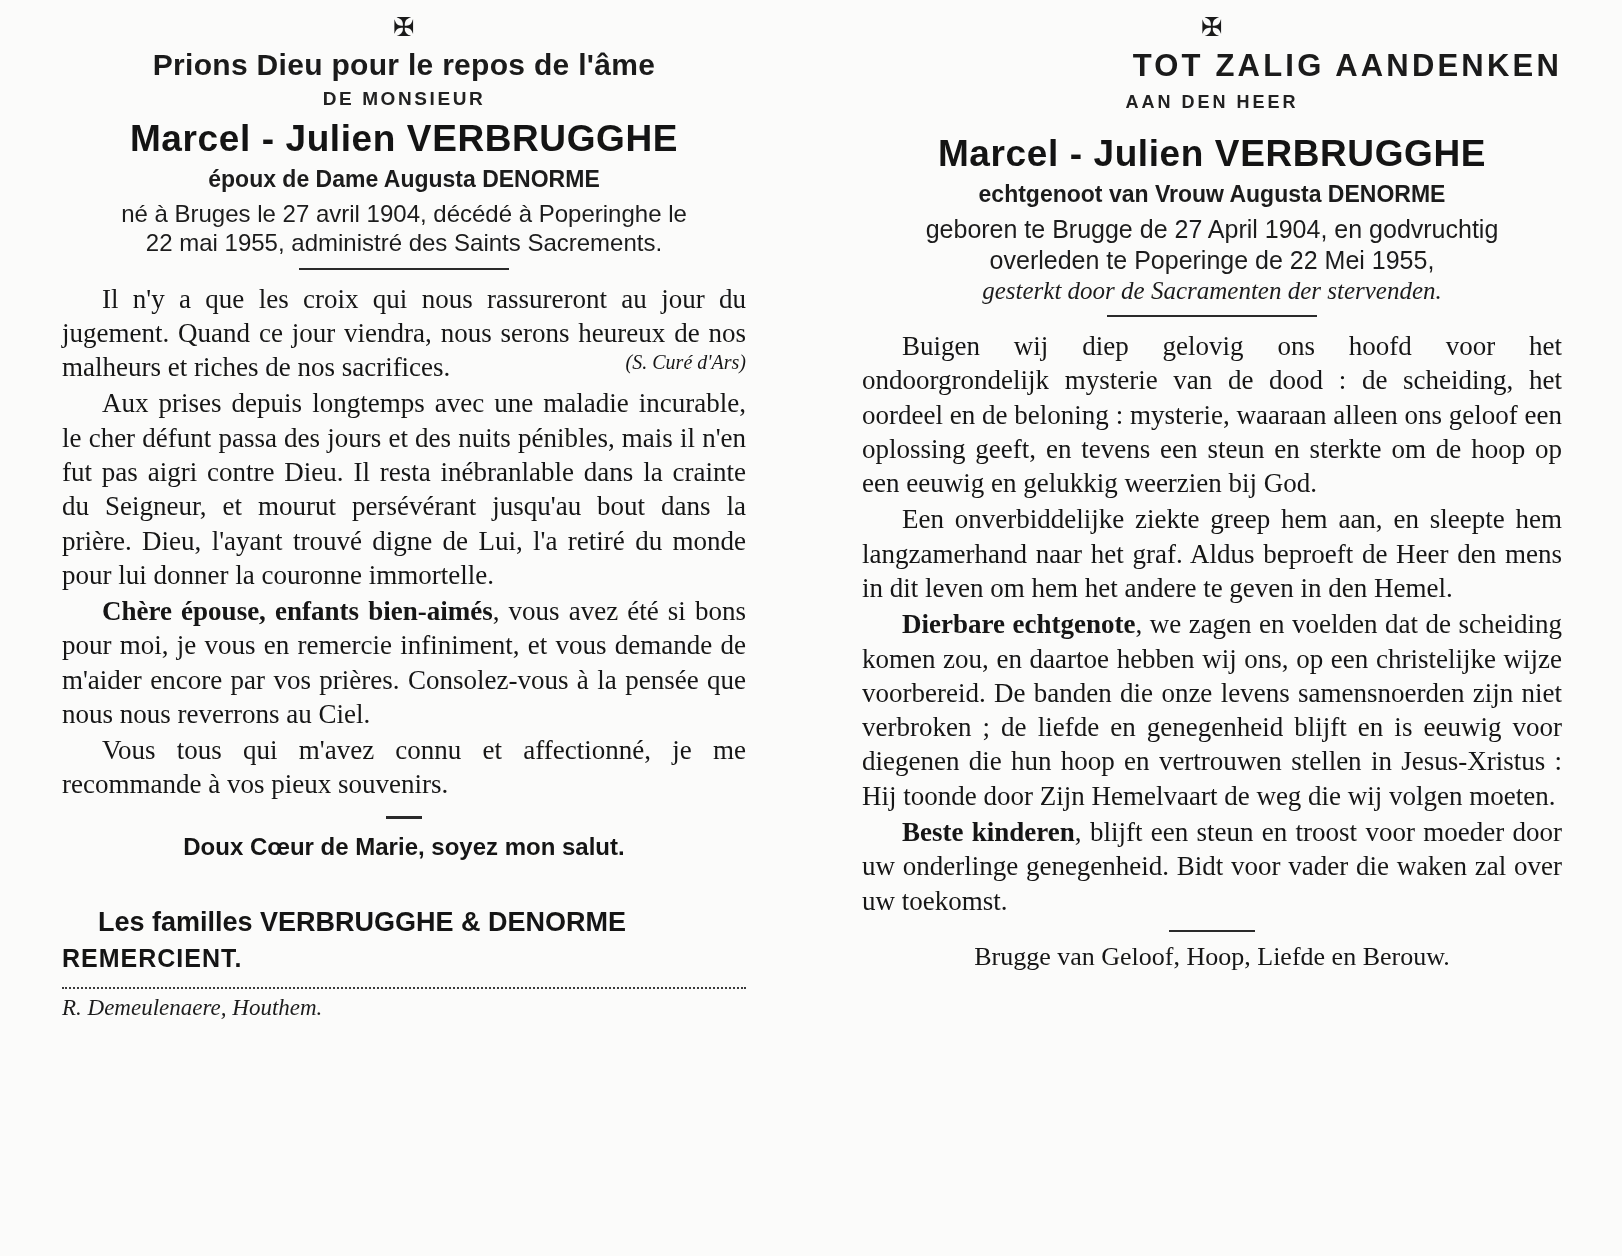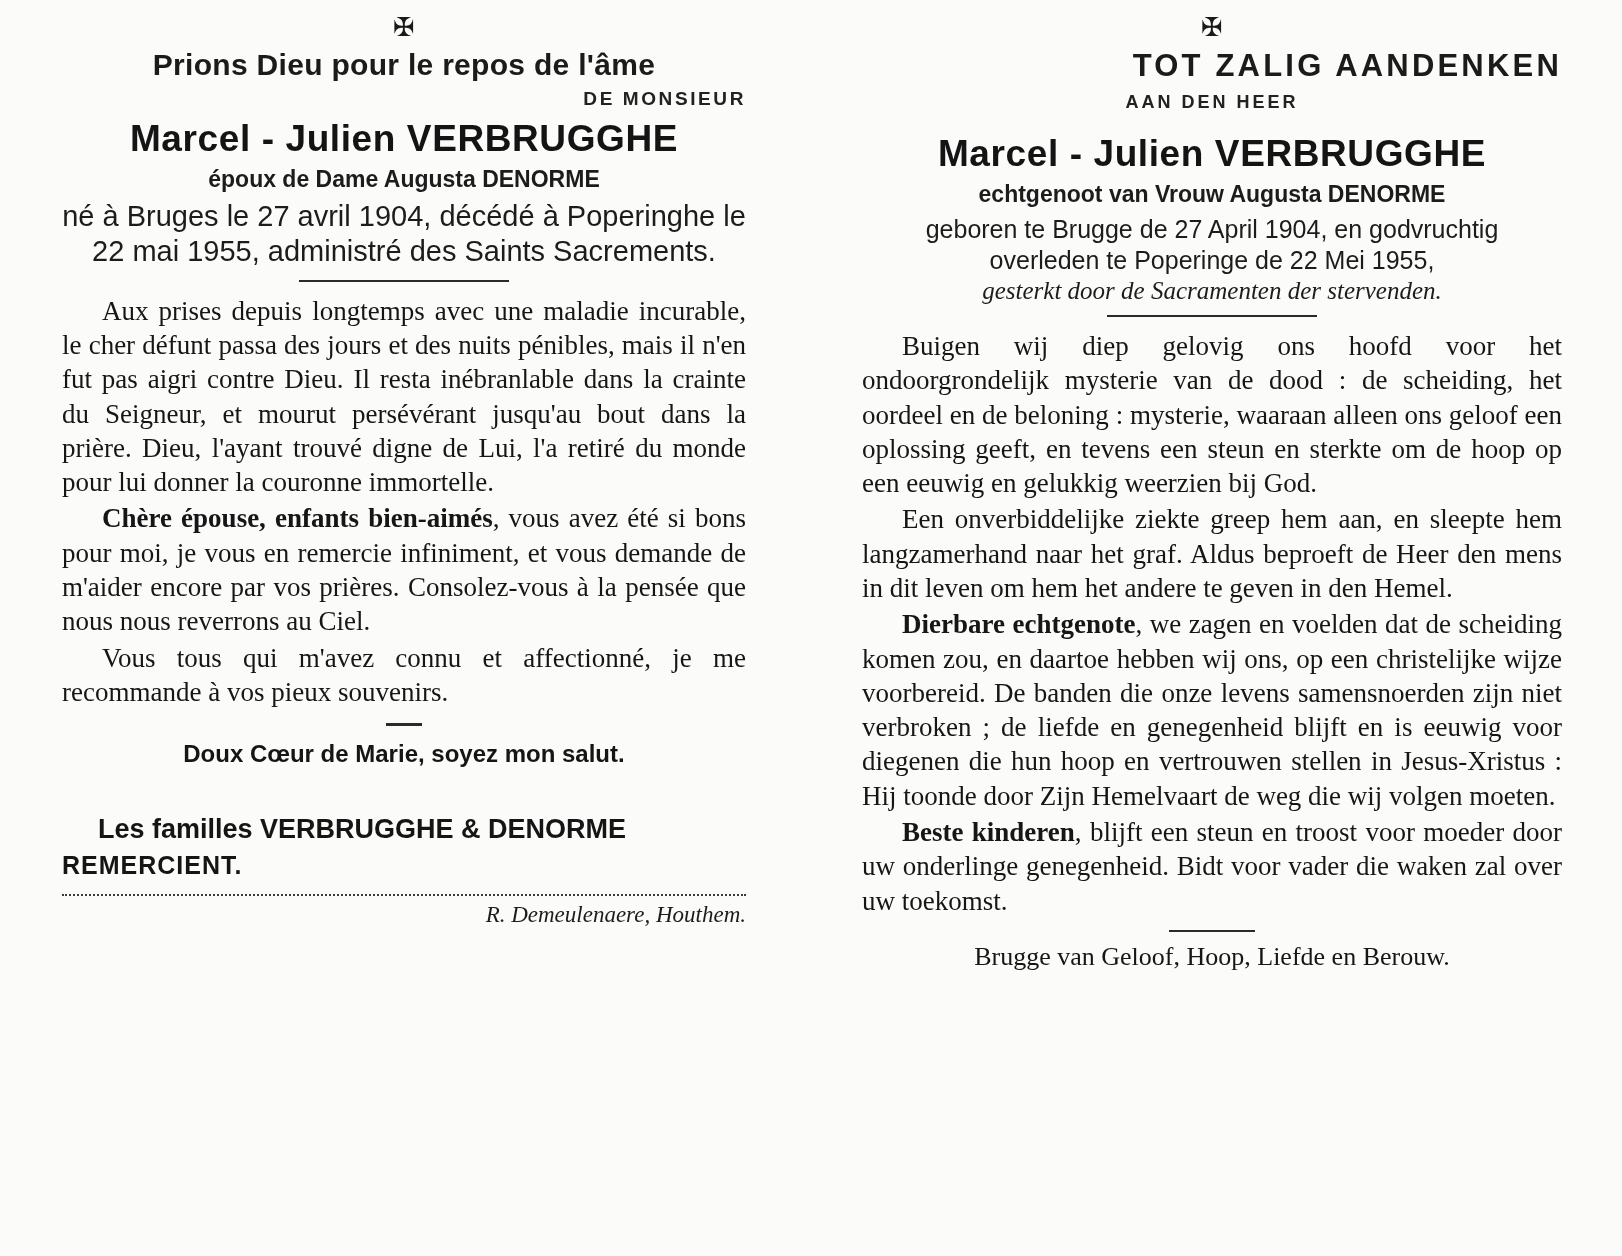--- a/index.html
+++ b/index.html
@@ -48,21 +48,21 @@
   .l-head1 {
     text-align: center;
     font-family: "Liberation Sans", sans-serif;
     font-size: 30px;
     font-weight: bold;
     letter-spacing: 0.3px;
     color: #1b1b1b;
     margin-bottom: 6px;
   }
   .l-head2 {
-    text-align: right;
+    text-align: center;
     font-family: "Liberation Sans", sans-serif;
     font-size: 19px;
     font-weight: bold;
     letter-spacing: 2.6px;
     color: #222;
     margin-bottom: 8px;
   }
   .name {
     text-align: center;
     font-family: "Liberation Sans", sans-serif;
@@ -76,21 +76,21 @@
   .spouse {
     text-align: center;
     font-family: "Liberation Sans", sans-serif;
     font-size: 23px;
     font-weight: bold;
     color: #1c1c1c;
     margin-bottom: 6px;
   }
   .l-dates {
     text-align: center;
-    font-size: 29px;
+    font-size: 24px;
     line-height: 1.22;
     color: #1c1c1c;
     font-family: "Liberation Sans", sans-serif;
     font-weight: normal;
   }
   .rule {
     width: 210px;
     height: 2px;
     background: #2a2a2a;
     margin: 10px auto 12px auto;
@@ -148,21 +148,21 @@
     color: #151515;
     text-align: left;
     padding-right: 16px;
     margin-top: 6px;
   }
   .dotted {
     border-top: 2px dotted #3a3a3a;
     margin: 14px 0 6px 0;
   }
   .printer {
-    text-align: right;
+    text-align: left;
     font-style: italic;
     font-size: 23px;
     color: #1c1c1c;
   }
 
   
   .r-head1 {
     text-align: right;
     font-family: "Liberation Sans", sans-serif;
     font-size: 31px;
@@ -213,20 +213,21 @@
     <div class="l-head1">Prions Dieu pour le repos de l'âme</div>
     <div class="l-head2">DE MONSIEUR</div>
     <div class="name">Marcel - Julien VERBRUGGHE</div>
     <div class="spouse">époux de Dame Augusta DENORME</div>
     <div class="l-dates">né à Bruges le 27 avril 1904, décédé à Poperinghe le</div>
     <div class="l-dates">22 mai 1955, administré des Saints Sacrements.</div>
 
     <div class="rule"></div>
 
     <div class="body-text">
+      <p><span>Il n'y a que les croix qui nous rassureront au jour du jugement. Quand ce jour viendra, nous serons heureux de nos malheurs et riches de nos sacrifices.</span><span class="attrib">(S. Curé d'Ars)</span></p>
       <p>Aux prises depuis longtemps avec une maladie incurable, le cher défunt passa des jours et des nuits pénibles, mais il n'en fut pas aigri contre Dieu. Il resta inébranlable dans la crainte du Seigneur, et mourut persévérant jusqu'au bout dans la prière. Dieu, l'ayant trouvé digne de Lui, l'a retiré du monde pour lui donner la couronne immortelle.</p>
       <p><span class="em-bold-italic">Chère épouse, enfants bien-aimés</span><span>, vous avez été si bons pour moi, je vous en remercie infiniment, et vous demande de m'aider encore par vos prières. Consolez-vous à la pensée que nous nous reverrons au Ciel.</span></p>
       <p>Vous tous qui m'avez connu et affectionné, je me recommande à vos pieux souvenirs.</p>
     </div>
 
     <div class="rule-short"></div>
 
     <div class="l-motto">Doux Cœur de Marie, soyez mon salut.</div>
 
     <div class="l-families">Les familles VERBRUGGHE &amp; DENORME</div>

